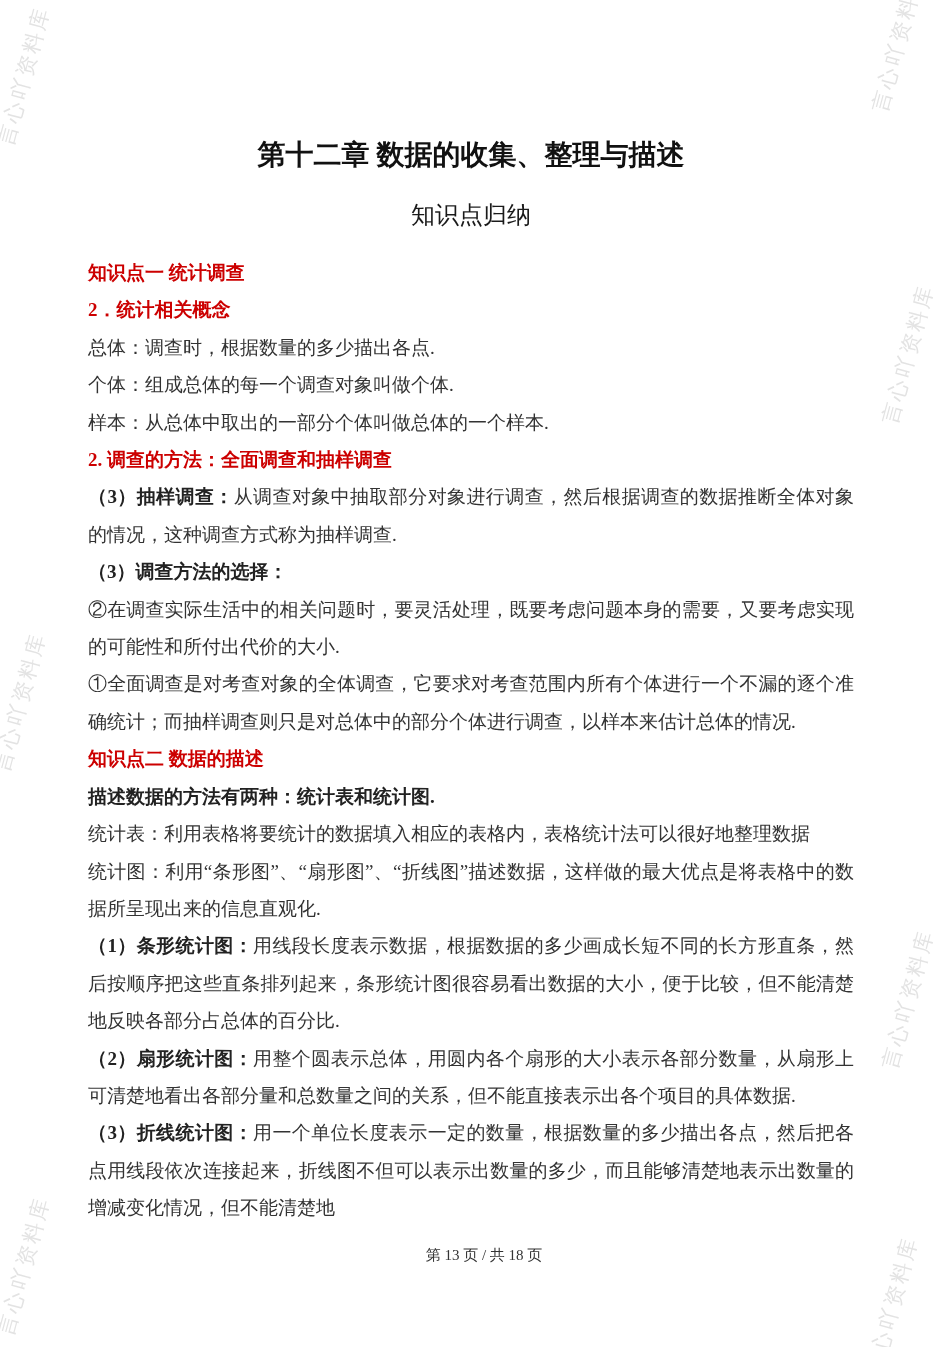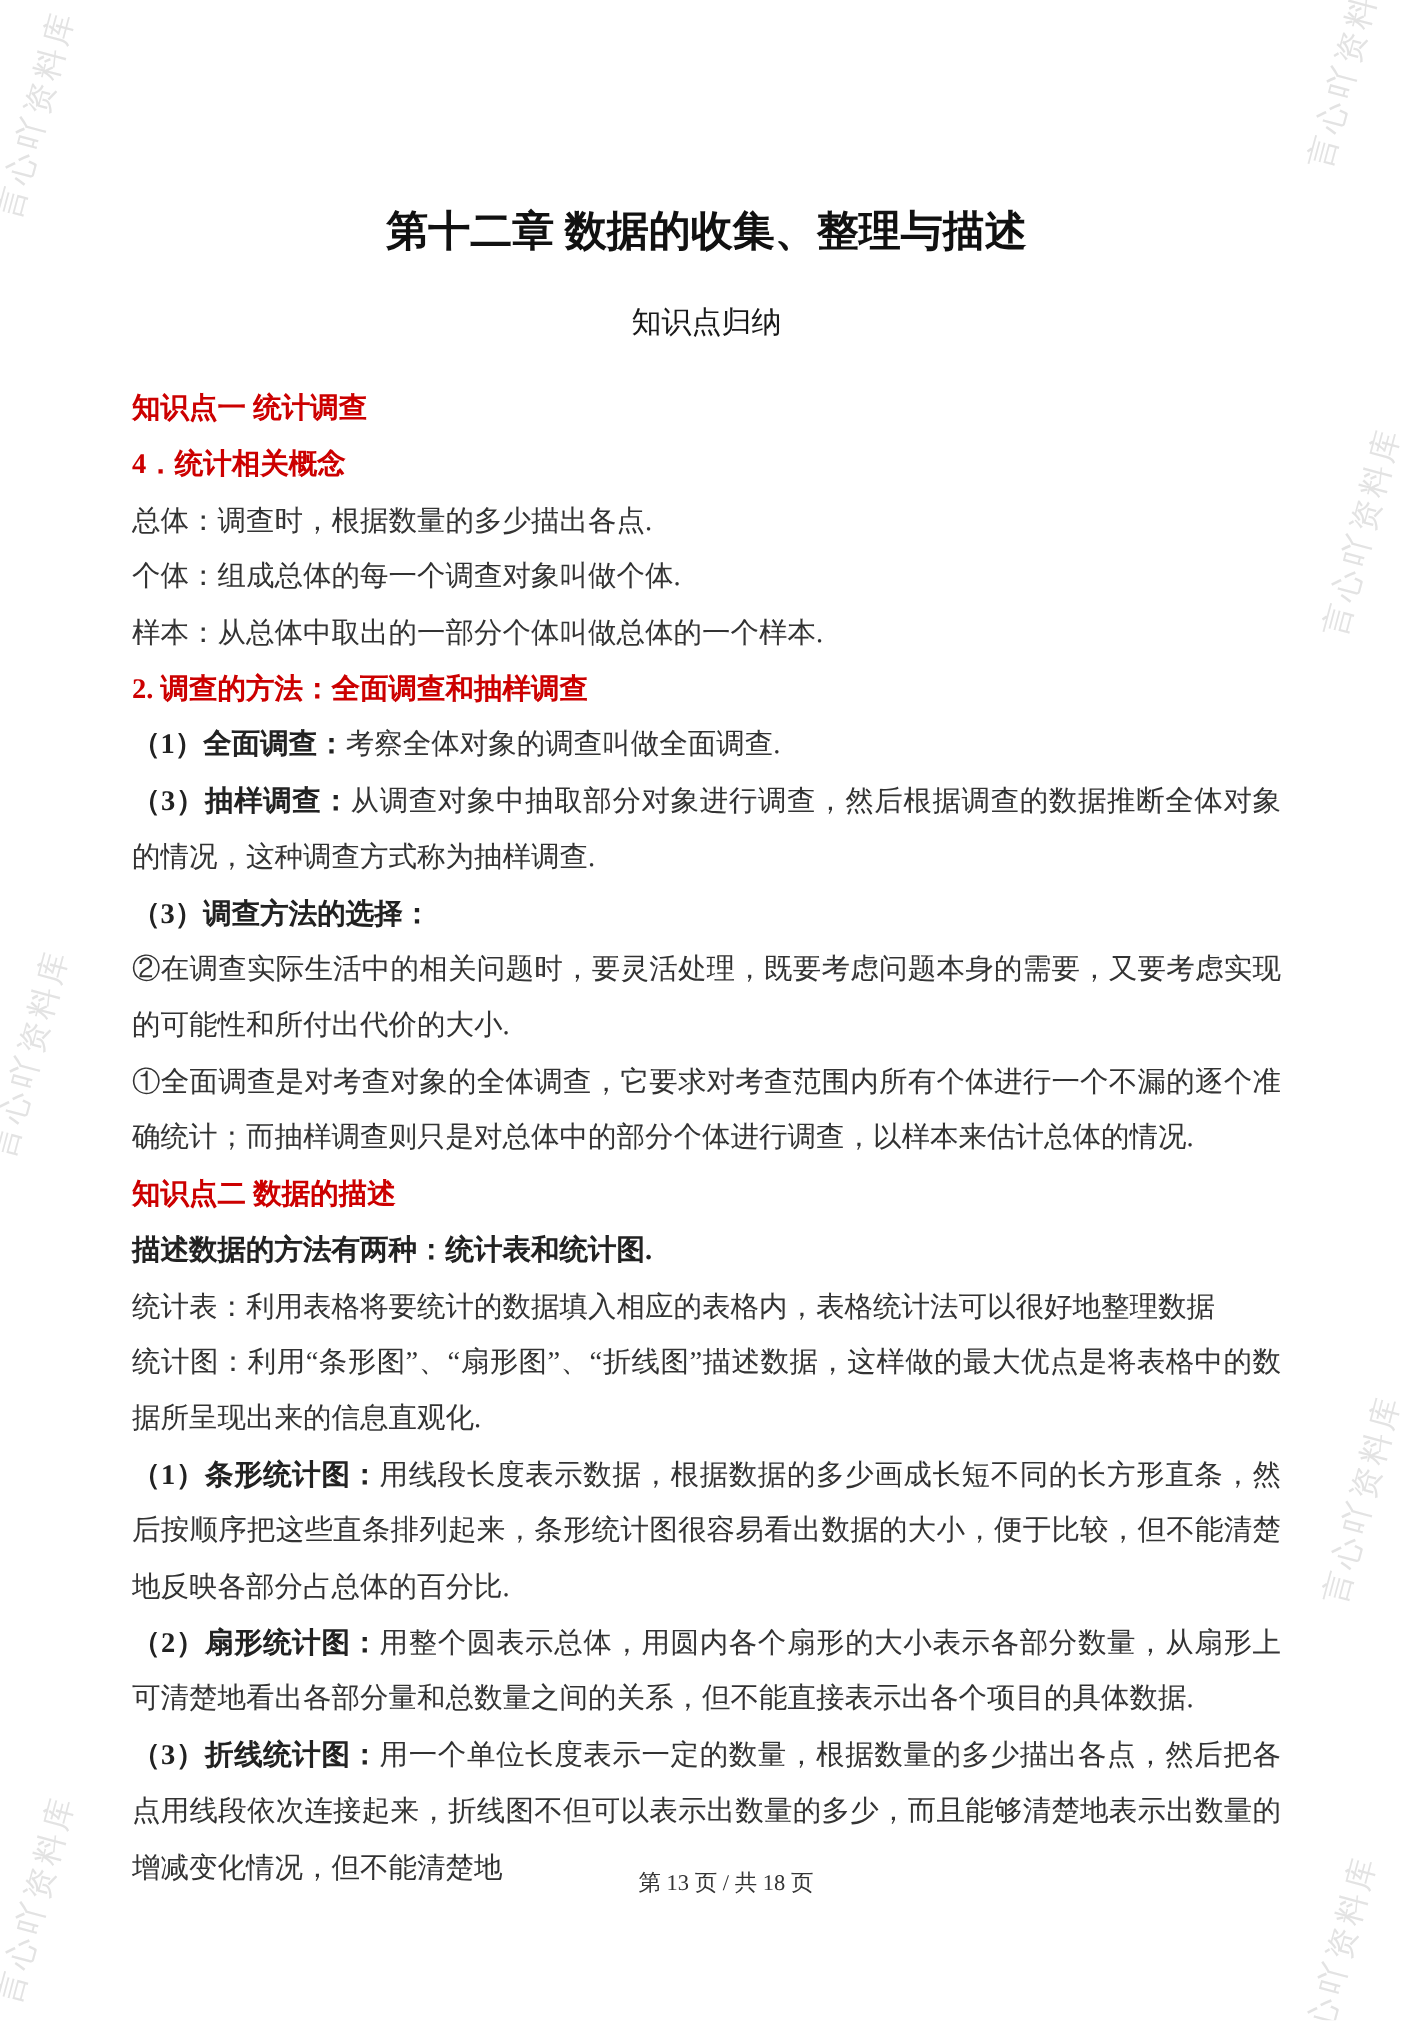--- a/index.html
+++ b/index.html
@@ -38,21 +38,21 @@
   }
   .title{
     text-align:center;
     font-size:28px;
     font-weight:bold;
     color:#111111;
     line-height:34px;
   }
   .subtitle{
     text-align:center;
-    font-size:20px;
+    font-size:24px;
     font-weight:normal;
     color:#1a1a1a;
     margin-top:28px;
     line-height:30px;
   }
   .blocks{
     margin-top:24px;
     font-size:19px;
     line-height:37.4px;
     text-align:justify;
@@ -87,26 +87,25 @@
   <span class="watermark wm4">言心吖资料库</span>
   <span class="watermark wm5">言心吖资料库</span>
   <span class="watermark wm6">言心吖资料库</span>
   <span class="watermark wm7">言心吖资料库</span>
 
   <div class="doc">
     <div class="title">第十二章 数据的收集、整理与描述</div>
     <div class="subtitle">知识点归纳</div>
     <div class="blocks">
         <div class="block h-red">知识点一  统计调查</div>
-        <div class="block h-red">4．统计相关概念</div>
+        <div class="block h-red">2．统计相关概念</div>
         <div class="block p">总体：调查时，根据数量的多少描出各点.</div>
         <div class="block p">个体：组成总体的每一个调查对象叫做个体.</div>
         <div class="block p">样本：从总体中取出的一部分个体叫做总体的一个样本.</div>
         <div class="block h-red">2.  调查的方法：全面调查和抽样调查</div>
-        <div class="block p"><b class="lead">（1）全面调查：</b>考察全体对象的调查叫做全面调查.</div>
         <div class="block p"><b class="lead">（3）抽样调查：</b>从调查对象中抽取部分对象进行调查，然后根据调查的数据推断全体对象的情况，这种调查方式称为抽样调查.</div>
         <div class="block p"><b class="lead">（3）调查方法的选择：</b></div>
         <div class="block p">②在调查实际生活中的相关问题时，要灵活处理，既要考虑问题本身的需要，又要考虑实现的可能性和所付出代价的大小.</div>
         <div class="block p">①全面调查是对考查对象的全体调查，它要求对考查范围内所有个体进行一个不漏的逐个准确统计；而抽样调查则只是对总体中的部分个体进行调查，以样本来估计总体的情况.</div>
         <div class="block h-red">知识点二  数据的描述</div>
         <div class="block p-bold">描述数据的方法有两种：统计表和统计图.</div>
         <div class="block p">统计表：利用表格将要统计的数据填入相应的表格内，表格统计法可以很好地整理数据</div>
         <div class="block p">统计图：利用“条形图”、“扇形图”、“折线图”描述数据，这样做的最大优点是将表格中的数据所呈现出来的信息直观化.</div>
         <div class="block p"><b class="lead">（1）条形统计图：</b>用线段长度表示数据，根据数据的多少画成长短不同的长方形直条，然后按顺序把这些直条排列起来，条形统计图很容易看出数据的大小，便于比较，但不能清楚地反映各部分占总体的百分比.</div>
         <div class="block p"><b class="lead">（2）扇形统计图：</b>用整个圆表示总体，用圆内各个扇形的大小表示各部分数量，从扇形上可清楚地看出各部分量和总数量之间的关系，但不能直接表示出各个项目的具体数据.</div>

